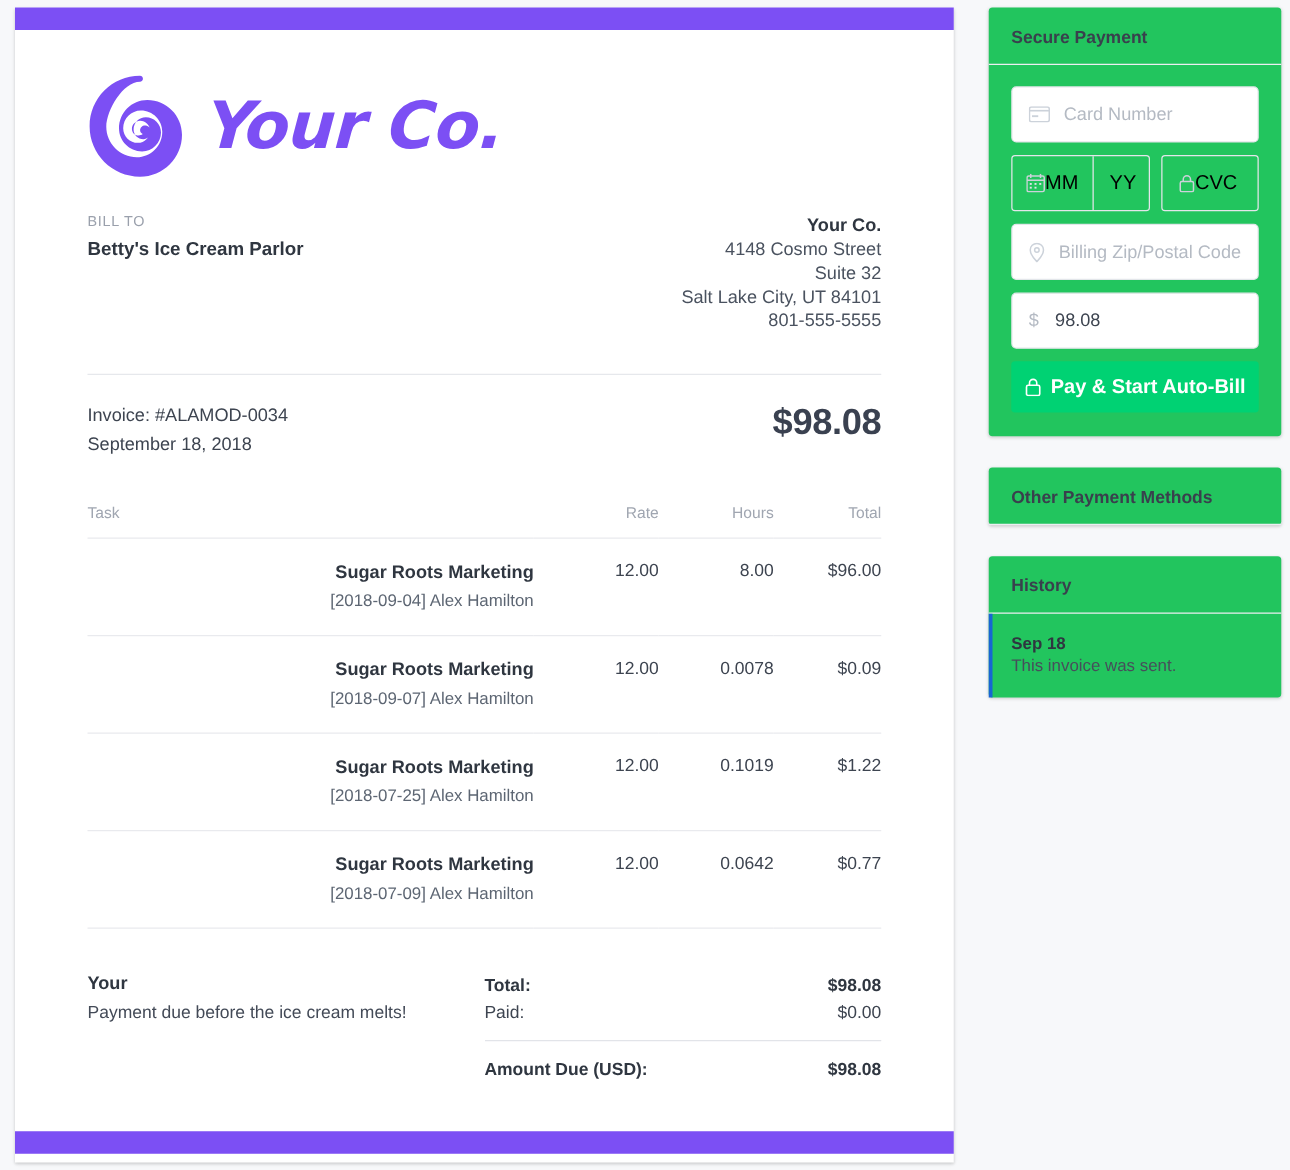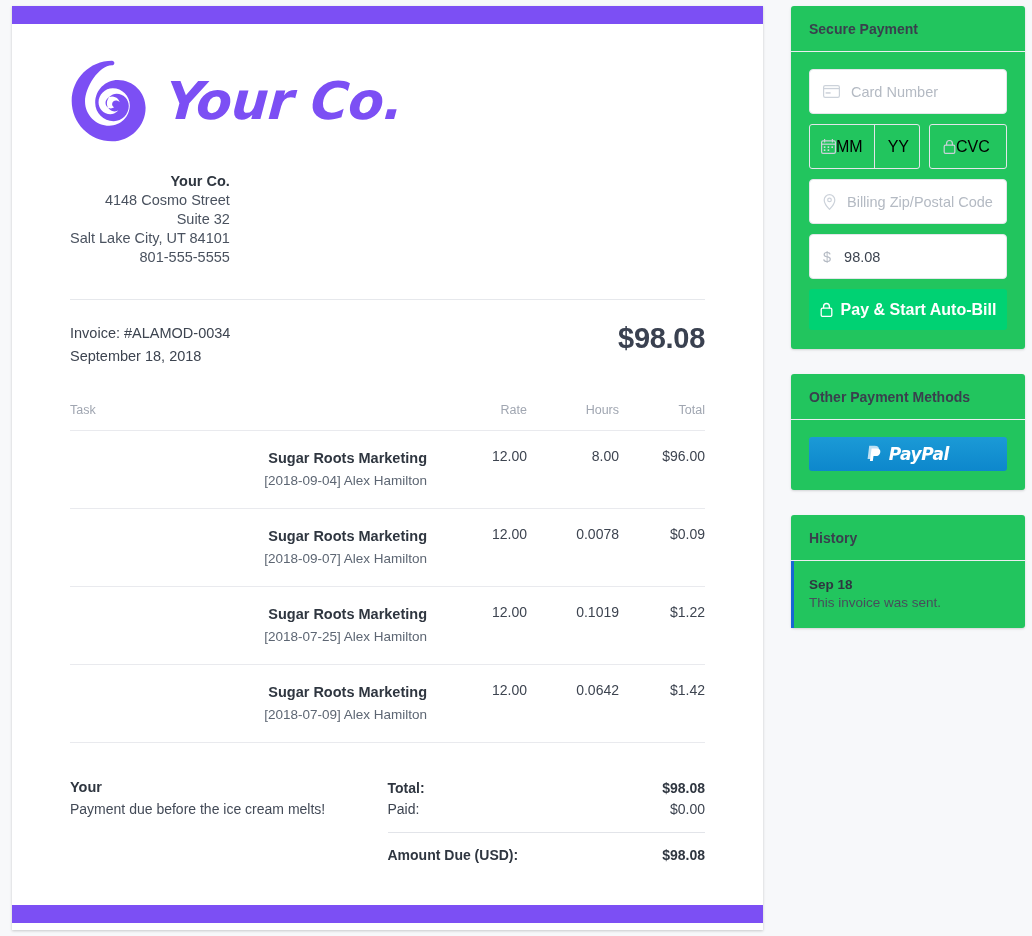--- a/index.html
+++ b/index.html
@@ -127,20 +127,24 @@
     <div class="invoice-body">
 
       <div class="logo-row">
         <svg class="logo-mark" viewBox="0 0 100 100">
           <path fill="#7c4ff4" d="M50 2C23.5 2 2 23.5 2 50s21.5 48 48 48c22 0 40-18 40-40 0-18.2-14.8-33-33-33-15 0-27 12-27 27 0 12.2 9.8 22 22 22 9.9 0 18-8.1 18-18 0-8-6.5-14.5-14.5-14.5-6.4 0-11.6 5.2-11.6 11.6 0 5.1 4.2 9.3 9.3 9.3 4 0 7.3-3.3 7.3-7.3 0-3.2-2.6-5.8-5.8-5.8-2.5 0-4.6 2-4.6 4.6 0 1.6 1 3 2.5 3.5-1.1.9-2.5 1.4-4 1.4-3.5 0-6.3-2.8-6.3-6.3 0-4.3 3.5-7.8 7.8-7.8 5.2 0 9.5 4.3 9.5 9.5 0 6.4-5.2 11.6-11.6 11.6-7.7 0-14-6.3-14-14 0-9.3 7.6-16.9 16.9-16.9 11.2 0 20.3 9.1 20.3 20.3 0 13.4-10.9 24.3-24.3 24.3-16 0-29-13-29-29S34 7.5 50 7.5c1.5 0 2.8-1.2 2.8-2.8S51.5 2 50 2z"></path>
         </svg>
         <div class="logo-text">Your Co.</div>
       </div>
 
       <div class="parties">
+        <div>
+          <div class="bill-to-label">BILL TO</div>
+          <div class="bill-to-name">Betty's Ice Cream Parlor</div>
+        </div>
         <div class="addr">
           <div class="addr-co">Your Co.</div>
           <div>4148 Cosmo Street</div>
           <div>Suite 32</div>
           <div>Salt Lake City, UT 84101</div>
           <div>801-555-5555</div>
         </div>
       </div>
 
       <div class="hr"></div>
@@ -190,21 +194,21 @@
               <td class="num col-hours">0.1019</td>
               <td class="num col-total">$1.22</td>
             </tr>
             <tr>
               <td class="task-col">
                 <div class="task-title">Sugar Roots Marketing</div>
                 <div class="task-sub">[2018-07-09] Alex Hamilton</div>
               </td>
               <td class="num col-rate">12.00</td>
               <td class="num col-hours">0.0642</td>
-              <td class="num col-total">$1.42</td>
+              <td class="num col-total">$0.77</td>
             </tr>
           </tbody>
       </table>
 
       <div class="foot">
         <div class="terms">
           <div class="terms-h">Your</div>
           <div class="terms-p">Payment due before the ice cream melts!</div>
         </div>
         <div class="totals">
@@ -291,29 +295,20 @@
             <rect x="1.2" y="6.2" width="10.6" height="8.2" rx="1.3" fill="none" stroke="#ffffff" stroke-width="1.3"></rect>
             <path d="M3.6 6.2V4.4a2.9 2.9 0 0 1 5.8 0v1.8" fill="none" stroke="#ffffff" stroke-width="1.3"></path>
           </svg>
           <span>Pay &amp; Start Auto-Bill</span>
         </button>
       </div>
     </div>
 
     <div class="panel">
       <div class="panel-head">Other Payment Methods</div>
-      <div class="panel-body" style="padding:17px 18px 19px 18px">
-        <button class="paypal-btn">
-          <svg width="15" height="18" viewBox="0 0 15 18">
-            <path d="M2.2 0.8h5.5c3 0 4.6 1.5 4.2 4.1-.4 2.7-2.4 4.2-5.2 4.2H4.5L3.8 14H0.6L2.2 0.8z" fill="#ffffff" opacity="0.72"></path>
-            <path d="M4.6 3.4h5.2c2.6 0 3.9 1.4 3.5 3.8-.4 2.5-2.2 3.9-4.7 3.9H6.5l-.7 5H2.9L4.6 3.4z" fill="#ffffff"></path>
-          </svg>
-          <span class="pp-word">PayPal</span>
-        </button>
-      </div>
     </div>
 
     <div class="panel">
       <div class="panel-head">History</div>
       <div id="history-body">
           <div class="hist-item">
             <div class="hist-date">Sep 18</div>
             <div class="hist-text">This invoice was sent.</div>
           </div>
         </div>

